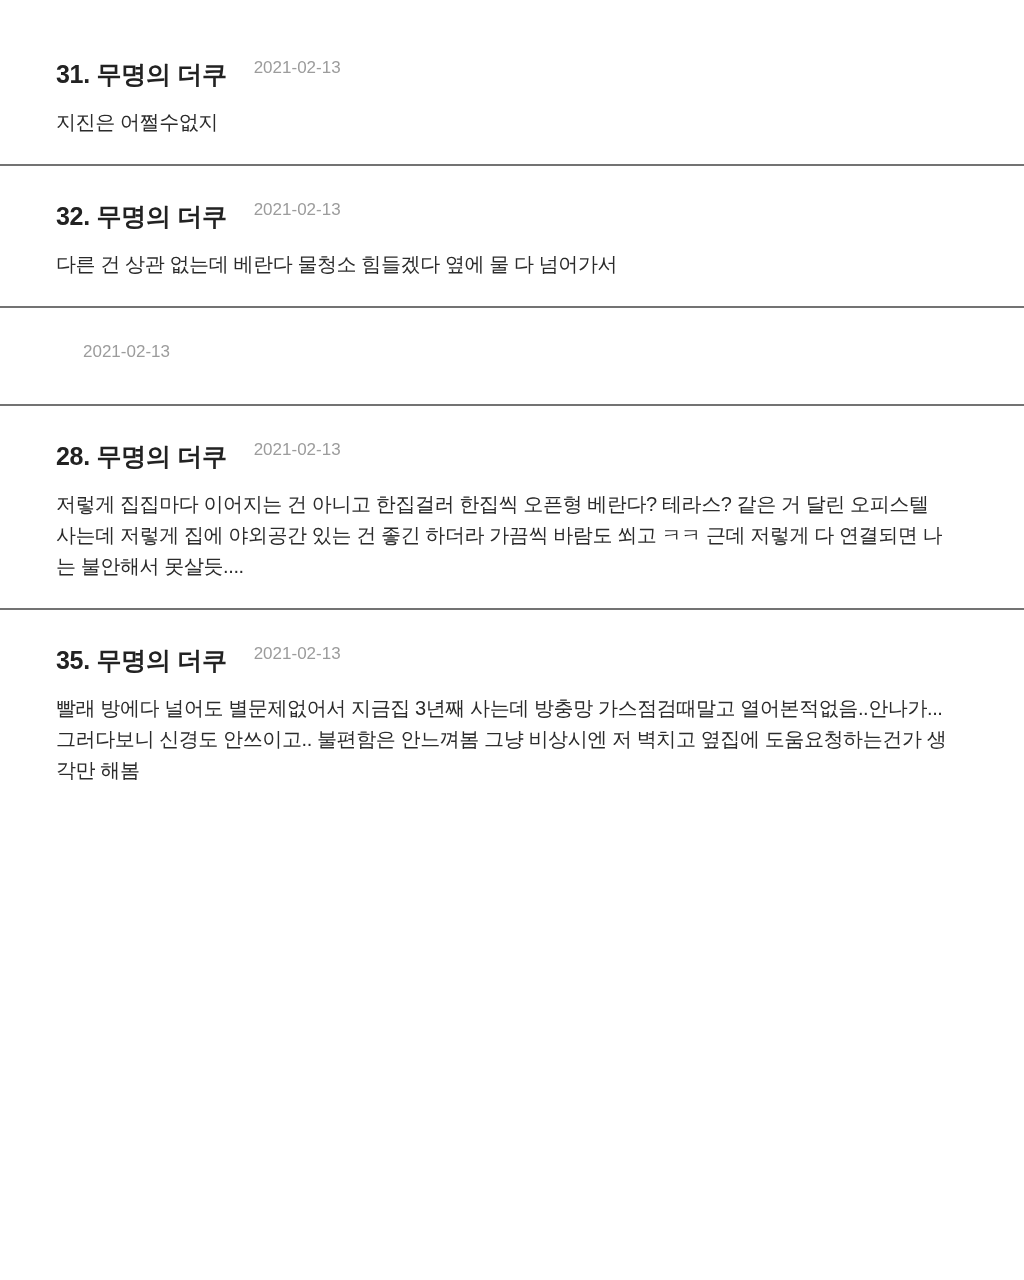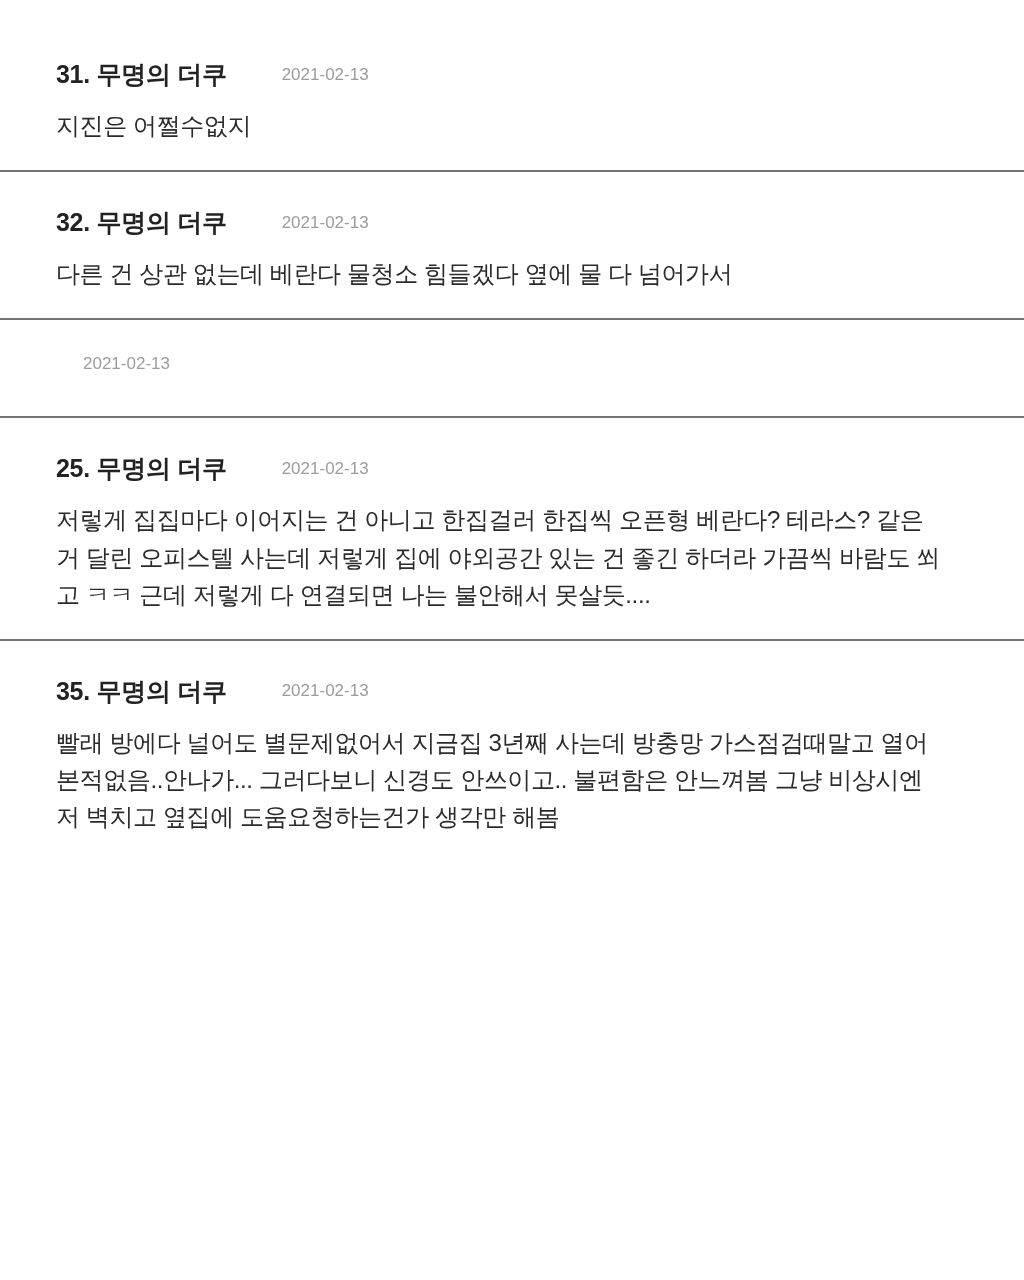--- a/index.html
+++ b/index.html
@@ -24,40 +24,40 @@
     box-sizing: border-box;
     padding: 34px 56px 26px 56px;
     border-top: 2px solid #737373;
   }
   .comment.first {
     border-top: none;
     padding-top: 58px;
   }
   .comment-header {
     display: flex;
-    align-items: center;
-    gap: 28px;
+    align-items: flex-start;
+    gap: 0;
     margin-bottom: 16px;
   }
   .comment-author {
     font-size: 25px;
     font-weight: bold;
     color: #222222;
     letter-spacing: -0.3px;
     white-space: nowrap;
   }
   .comment-date {
     font-size: 17px;
     color: #9c9c9c;
     letter-spacing: 0px;
     white-space: nowrap;
     margin-left: 27px;
   }
   .comment-body {
-    font-size: 24px;
+    font-size: 20px;
     line-height: 1.55;
     color: #2b2b2b;
     letter-spacing: -0.4px;
     word-break: break-all;
     white-space: pre-wrap;
     padding-right: 18px;
   }
 </style>
 </head>
 <body>
@@ -81,21 +81,21 @@
   </div>
 
   <div class="comment">
     <div class="comment-header">
       <span class="comment-date">2021-02-13</span>
     </div>
   </div>
 
   <div class="comment">
     <div class="comment-header">
-      <span class="comment-author">25. 무명의 더쿠</span>
+      <span class="comment-author">28. 무명의 더쿠</span>
       <span class="comment-date">2021-02-13</span>
     </div>
     <div class="comment-body">저렇게 집집마다 이어지는 건 아니고 한집걸러 한집씩 오픈형 베란다? 테라스? 같은 거 달린 오피스텔 사는데 저렇게 집에 야외공간 있는 건 좋긴 하더라 가끔씩 바람도 쐬고 ㅋㅋ 근데 저렇게 다 연결되면 나는 불안해서 못살듯....</div>
   </div>
 
   <div class="comment">
     <div class="comment-header">
       <span class="comment-author">35. 무명의 더쿠</span>
       <span class="comment-date">2021-02-13</span>
     </div>

